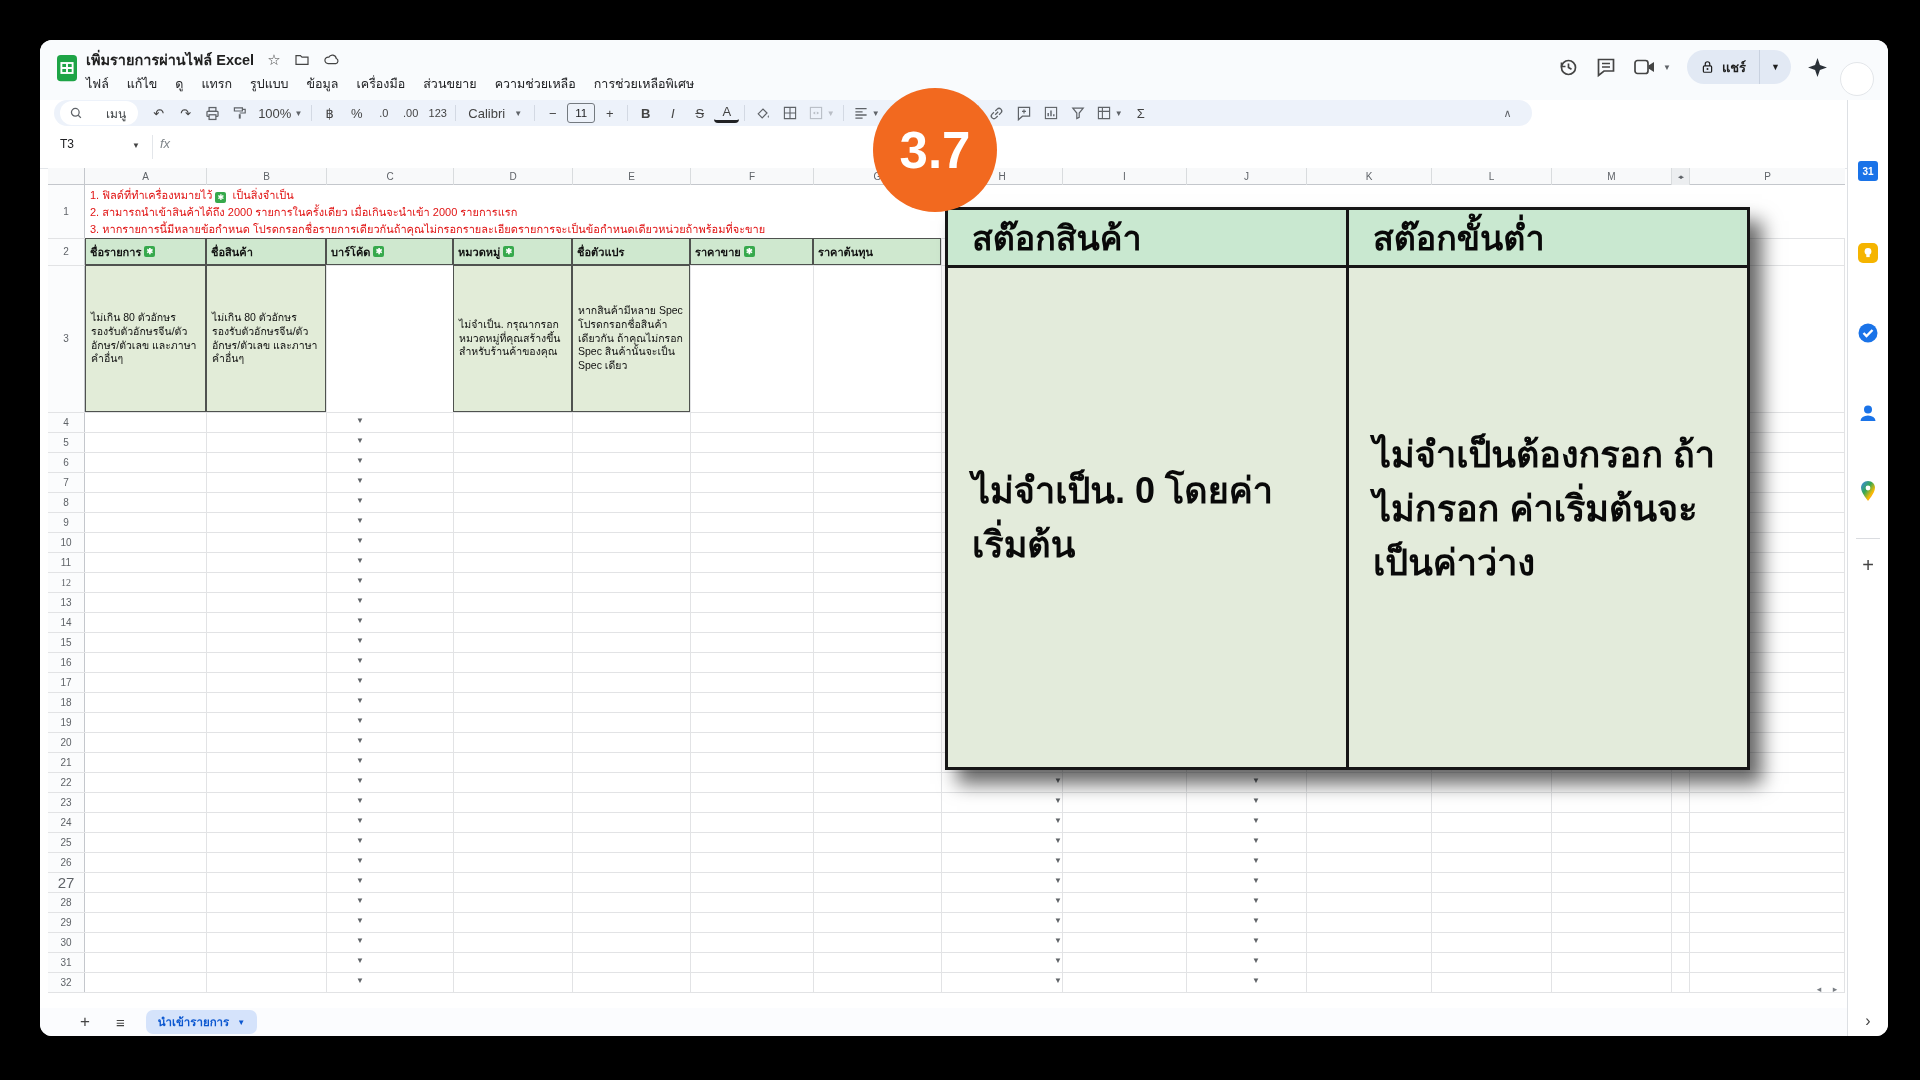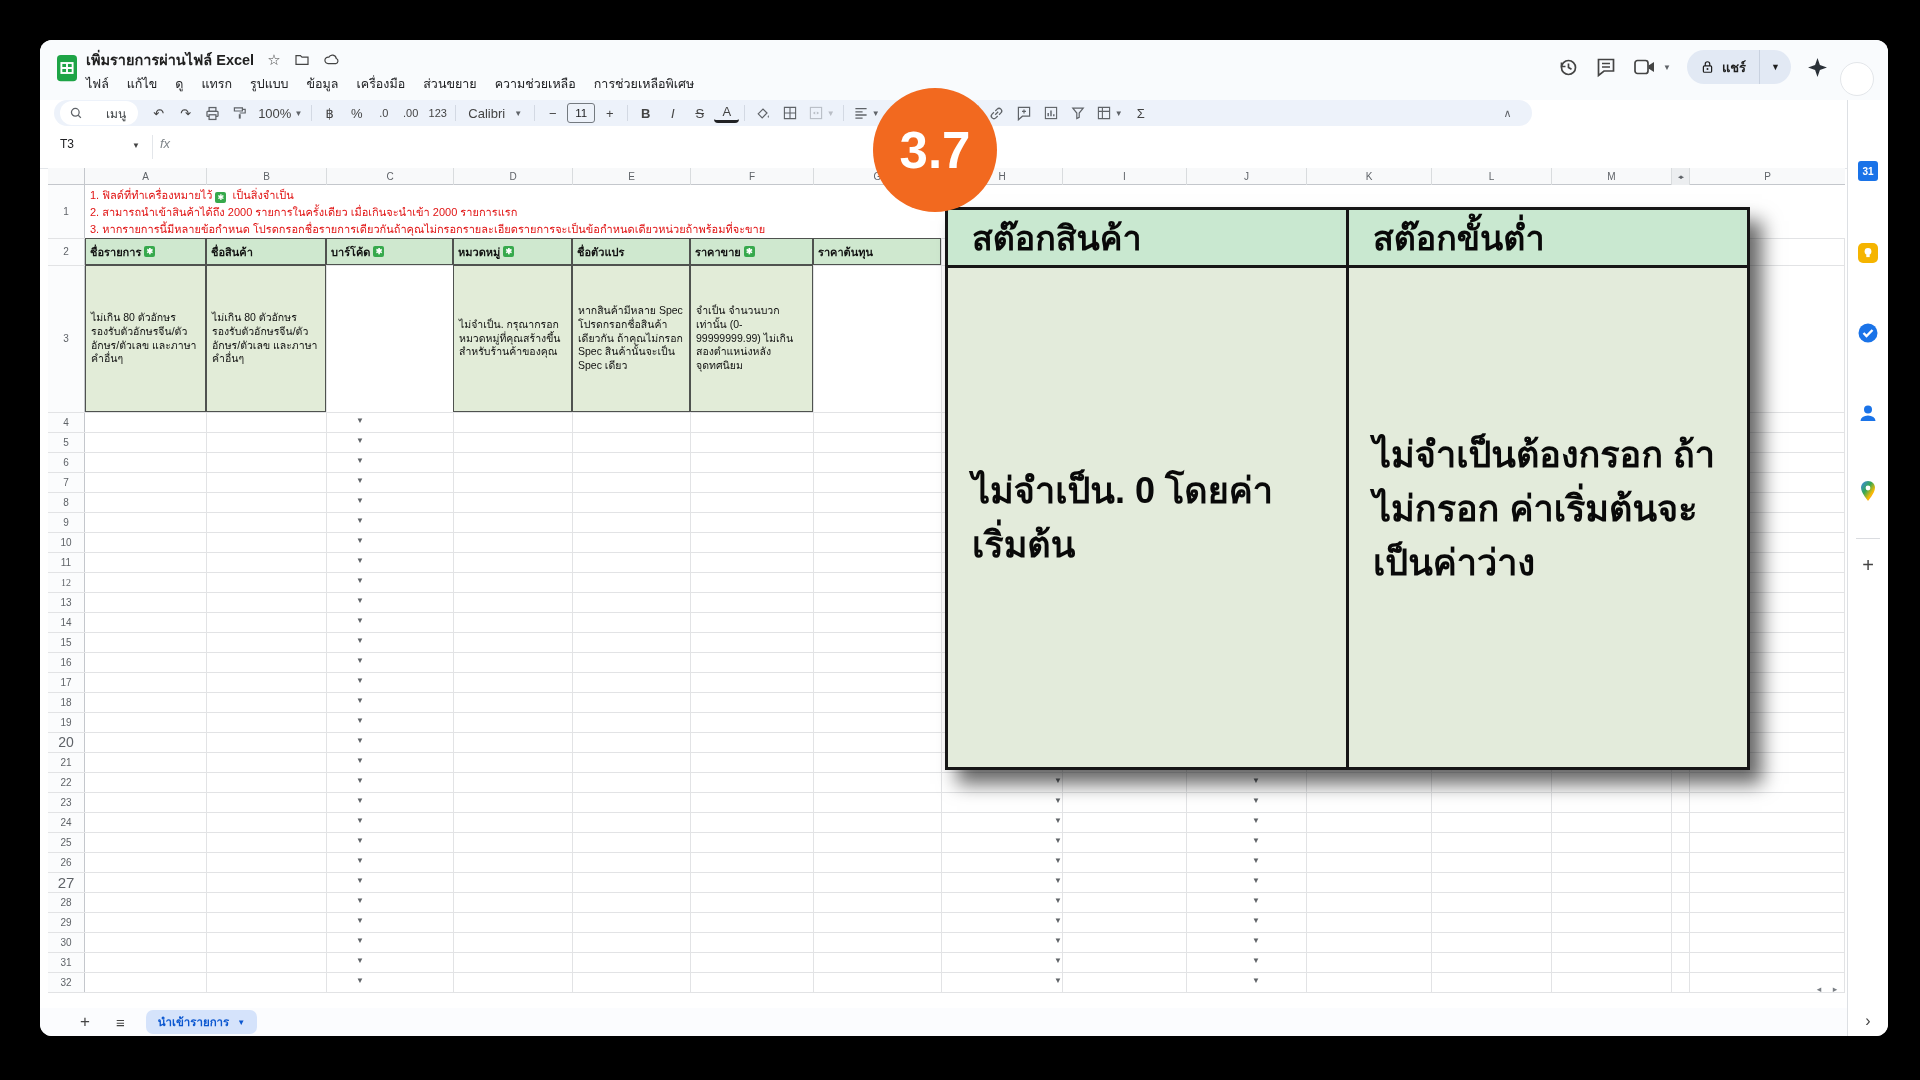--- a/index.html
+++ b/index.html
@@ -302,21 +302,21 @@
         <div style="position: absolute; left: 8px; top: 492px; width: 36px; height: 20px; display: flex; align-items: center; justify-content: center; font-size: 10px; color: rgb(95, 99, 104);">10</div>
         <div style="position: absolute; left: 8px; top: 512px; width: 36px; height: 20px; display: flex; align-items: center; justify-content: center; font-size: 10px; color: rgb(95, 99, 104);">11</div>
         <div style="position: absolute; left: 8px; top: 532px; width: 36px; height: 20px; display: flex; align-items: center; justify-content: center; font-size: 10px; color: rgb(95, 99, 104); font-family: Liberation Serif, serif;">12</div>
         <div style="position: absolute; left: 8px; top: 552px; width: 36px; height: 20px; display: flex; align-items: center; justify-content: center; font-size: 10px; color: rgb(95, 99, 104);">13</div>
         <div style="position: absolute; left: 8px; top: 572px; width: 36px; height: 20px; display: flex; align-items: center; justify-content: center; font-size: 10px; color: rgb(95, 99, 104);">14</div>
         <div style="position: absolute; left: 8px; top: 592px; width: 36px; height: 20px; display: flex; align-items: center; justify-content: center; font-size: 10px; color: rgb(95, 99, 104);">15</div>
         <div style="position: absolute; left: 8px; top: 612px; width: 36px; height: 20px; display: flex; align-items: center; justify-content: center; font-size: 10px; color: rgb(95, 99, 104);">16</div>
         <div style="position: absolute; left: 8px; top: 632px; width: 36px; height: 20px; display: flex; align-items: center; justify-content: center; font-size: 10px; color: rgb(95, 99, 104);">17</div>
         <div style="position: absolute; left: 8px; top: 652px; width: 36px; height: 20px; display: flex; align-items: center; justify-content: center; font-size: 10px; color: rgb(95, 99, 104);">18</div>
         <div style="position: absolute; left: 8px; top: 672px; width: 36px; height: 20px; display: flex; align-items: center; justify-content: center; font-size: 10px; color: rgb(95, 99, 104);">19</div>
-        <div style="position: absolute; left: 8px; top: 692px; width: 36px; height: 20px; display: flex; align-items: center; justify-content: center; font-size: 14px; color: rgb(95, 99, 104);">20</div>
+        <div style="position: absolute; left: 8px; top: 692px; width: 36px; height: 20px; display: flex; align-items: center; justify-content: center; font-size: 10px; color: rgb(95, 99, 104);">20</div>
         <div style="position: absolute; left: 8px; top: 712px; width: 36px; height: 20px; display: flex; align-items: center; justify-content: center; font-size: 10px; color: rgb(95, 99, 104);">21</div>
         <div style="position: absolute; left: 8px; top: 732px; width: 36px; height: 20px; display: flex; align-items: center; justify-content: center; font-size: 10px; color: rgb(95, 99, 104);">22</div>
         <div style="position: absolute; left: 8px; top: 752px; width: 36px; height: 20px; display: flex; align-items: center; justify-content: center; font-size: 10px; color: rgb(95, 99, 104);">23</div>
         <div style="position: absolute; left: 8px; top: 772px; width: 36px; height: 20px; display: flex; align-items: center; justify-content: center; font-size: 10px; color: rgb(95, 99, 104);">24</div>
         <div style="position: absolute; left: 8px; top: 792px; width: 36px; height: 20px; display: flex; align-items: center; justify-content: center; font-size: 10px; color: rgb(95, 99, 104);">25</div>
         <div style="position: absolute; left: 8px; top: 812px; width: 36px; height: 20px; display: flex; align-items: center; justify-content: center; font-size: 10px; color: rgb(95, 99, 104);">26</div>
         <div style="position: absolute; left: 8px; top: 832px; width: 36px; height: 20px; display: flex; align-items: center; justify-content: center; font-size: 15px; color: rgb(95, 99, 104);">27</div>
         <div style="position: absolute; left: 8px; top: 852px; width: 36px; height: 20px; display: flex; align-items: center; justify-content: center; font-size: 10px; color: rgb(95, 99, 104);">28</div>
         <div style="position: absolute; left: 8px; top: 872px; width: 36px; height: 20px; display: flex; align-items: center; justify-content: center; font-size: 10px; color: rgb(95, 99, 104);">29</div>
         <div style="position: absolute; left: 8px; top: 892px; width: 36px; height: 20px; display: flex; align-items: center; justify-content: center; font-size: 10px; color: rgb(95, 99, 104);">30</div>
@@ -403,23 +403,20 @@
         </div>
         <div style="position: absolute; left: 166px; top: 225px; width: 120px; height: 147px; background: rgb(226, 236, 216); border: 1px solid rgb(79, 82, 79); box-sizing: border-box; display: flex; align-items: center; padding: 4px 5px; font-size: 10.5px; line-height: 1.32; color: rgb(17, 17, 17);">
           <span>ไม่เกิน 80 ตัวอักษร รองรับตัวอักษรจีน/ตัวอักษร/ตัวเลข และภาษาคำอื่นๆ</span>
         </div>
         <div style="position: absolute; left: 413px; top: 225px; width: 119px; height: 147px; background: rgb(226, 236, 216); border: 1px solid rgb(79, 82, 79); box-sizing: border-box; display: flex; align-items: center; padding: 4px 5px; font-size: 10.5px; line-height: 1.32; color: rgb(17, 17, 17);">
           <span>ไม่จำเป็น. กรุณากรอกหมวดหมู่ที่คุณสร้างขึ้นสำหรับร้านค้าของคุณ</span>
         </div>
         <div style="position: absolute; left: 532px; top: 225px; width: 118px; height: 147px; background: rgb(226, 236, 216); border: 1px solid rgb(79, 82, 79); box-sizing: border-box; display: flex; align-items: center; padding: 4px 5px; font-size: 10.5px; line-height: 1.32; color: rgb(17, 17, 17);">
           <span>หากสินค้ามีหลาย Spec โปรดกรอกชื่อสินค้าเดียวกัน ถ้าคุณไม่กรอก Spec สินค้านั้นจะเป็น Spec เดียว</span>
         </div>
-        <div style="position: absolute; left: 650px; top: 225px; width: 123px; height: 147px; background: rgb(226, 236, 216); border: 1px solid rgb(79, 82, 79); box-sizing: border-box; display: flex; align-items: center; padding: 4px 5px; font-size: 10.5px; line-height: 1.32; color: rgb(17, 17, 17);">
-          <span>จำเป็น จำนวนบวกเท่านั้น (0-99999999.99) ไม่เกินสองตำแหน่งหลังจุดทศนิยม</span>
-        </div>
         <div style="position: absolute; left: 312px; top: 376px; width: 16px; text-align: center; font-size: 8px; color: rgb(97, 101, 105);">▼</div>
         <div style="position: absolute; left: 312px; top: 396px; width: 16px; text-align: center; font-size: 8px; color: rgb(97, 101, 105);">▼</div>
         <div style="position: absolute; left: 312px; top: 416px; width: 16px; text-align: center; font-size: 8px; color: rgb(97, 101, 105);">▼</div>
         <div style="position: absolute; left: 312px; top: 436px; width: 16px; text-align: center; font-size: 8px; color: rgb(97, 101, 105);">▼</div>
         <div style="position: absolute; left: 312px; top: 456px; width: 16px; text-align: center; font-size: 8px; color: rgb(97, 101, 105);">▼</div>
         <div style="position: absolute; left: 312px; top: 476px; width: 16px; text-align: center; font-size: 8px; color: rgb(97, 101, 105);">▼</div>
         <div style="position: absolute; left: 312px; top: 496px; width: 16px; text-align: center; font-size: 8px; color: rgb(97, 101, 105);">▼</div>
         <div style="position: absolute; left: 312px; top: 516px; width: 16px; text-align: center; font-size: 8px; color: rgb(97, 101, 105);">▼</div>
         <div style="position: absolute; left: 312px; top: 536px; width: 16px; text-align: center; font-size: 8px; color: rgb(97, 101, 105);">▼</div>
         <div style="position: absolute; left: 312px; top: 556px; width: 16px; text-align: center; font-size: 8px; color: rgb(97, 101, 105);">▼</div>

